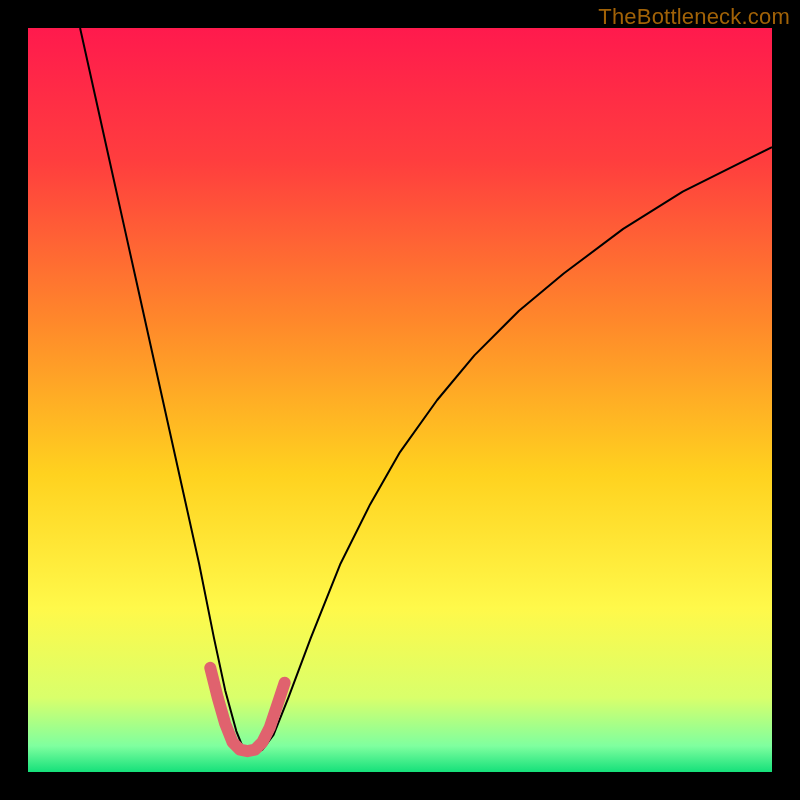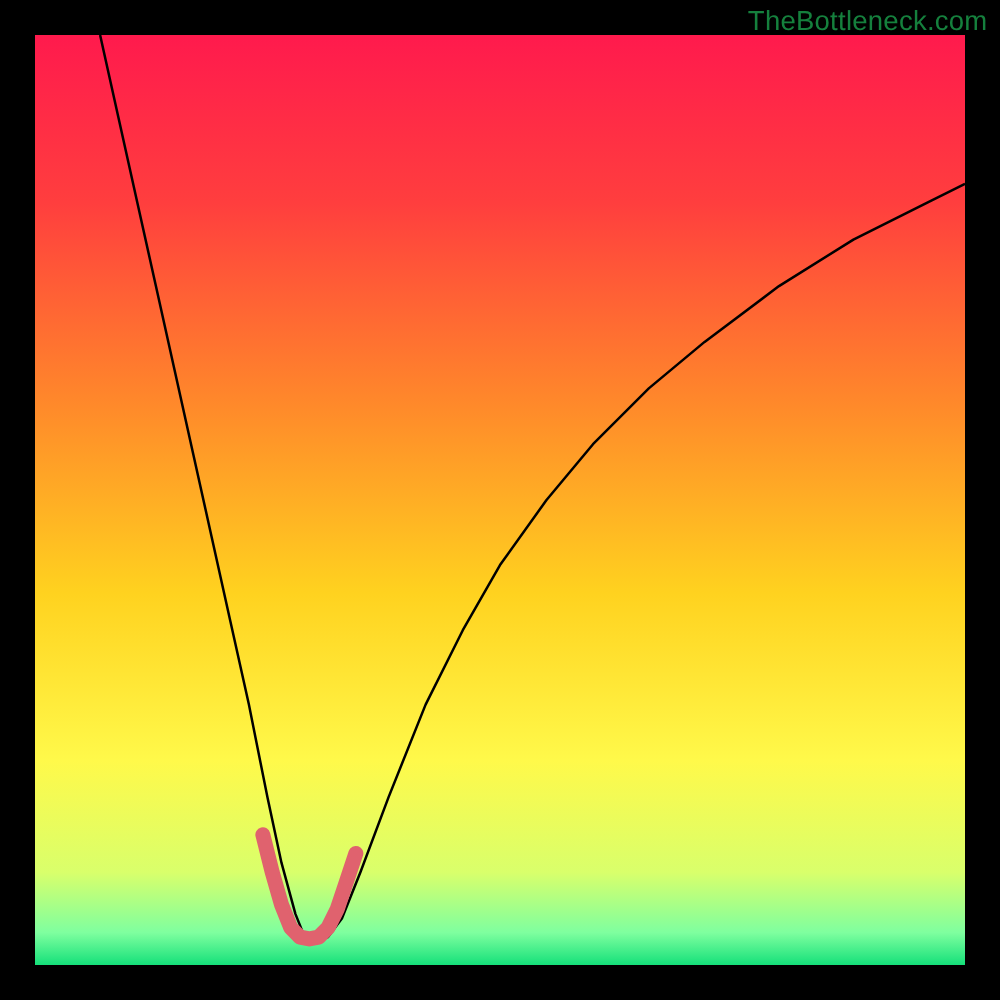--- a/index.html
+++ b/index.html
@@ -23,21 +23,21 @@
     position: absolute;
     left: 0;
     top: 0;
     width: 744px;
     height: 744px;
   }
   .watermark {
     position: absolute;
     top: 4px;
     right: 10px;
-    color: #15803d;
+    color: #a16207;
     font-size: 22px;
     font-weight: 500;
     letter-spacing: 0.2px;
     user-select: none;
   }
 </style>
 </head>
 <body>
 
 <div class="frame">

